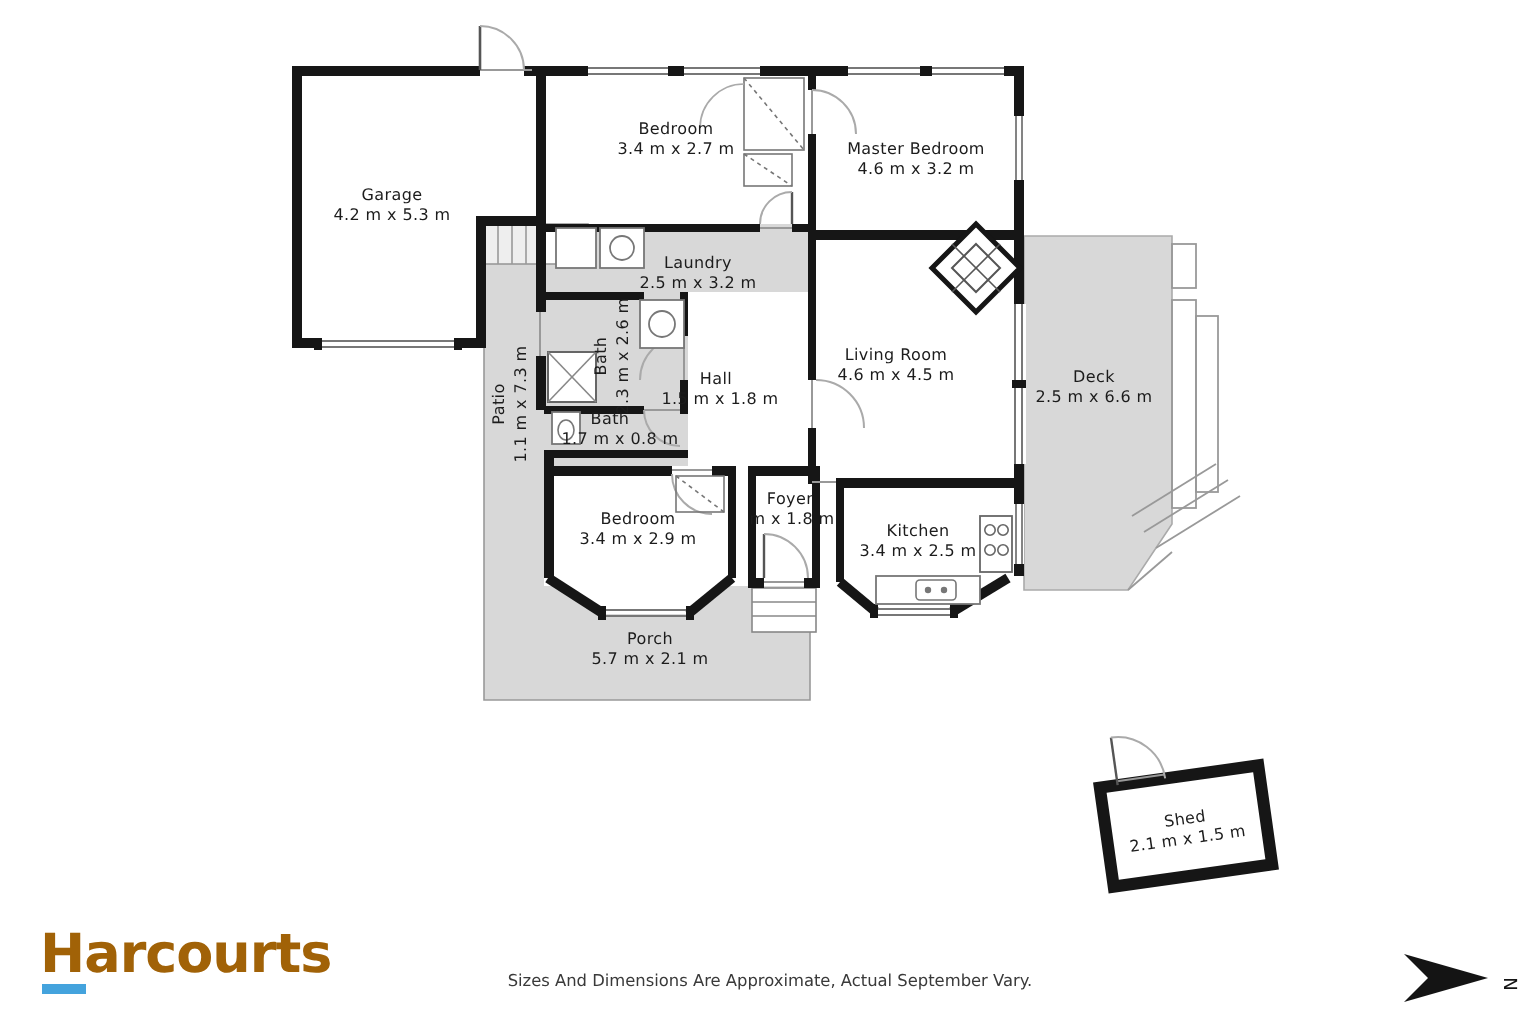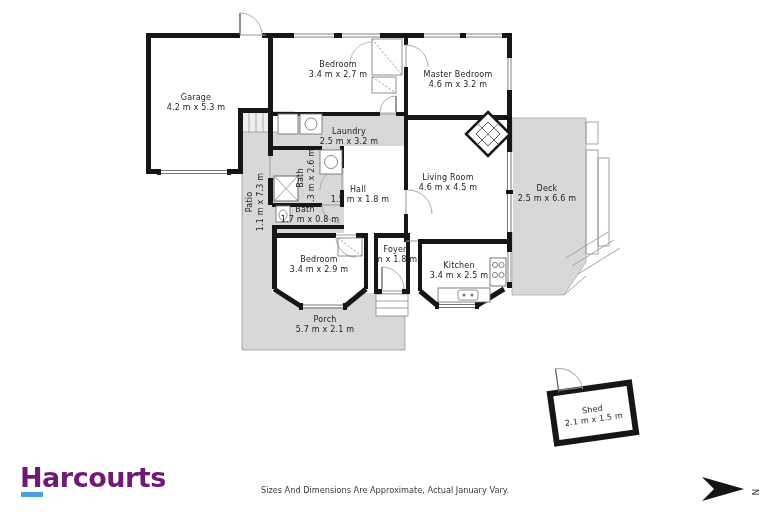--- a/index.html
+++ b/index.html
@@ -1,21 +1,21 @@
 <!DOCTYPE html>
 <html><head>
 <meta charset="utf-8">
 <style>
   html,body{margin:0;padding:0;}
   body{width:768px;height:512px;background:#ffffff;position:relative;overflow:hidden;
        font-family:"DejaVu Sans","Liberation Sans",sans-serif;}
   #plan{position:absolute;left:0;top:0;}
   .room-label{font-size:8px;fill:#1c1c1c;letter-spacing:.2px;}
   .footer-brand{position:absolute;left:20px;top:462px;font-size:27px;font-weight:700;
-       color:#701a75;letter-spacing:-0.5px;}
+       color:#a16207;letter-spacing:-0.5px;}
   .brand-underline{position:absolute;left:21px;top:492px;width:22px;height:5px;background:#44a3dd;}
   .disclaimer{position:absolute;left:235px;top:485px;width:300px;text-align:center;
        font-size:8.2px;color:#3a3a3a;}
 </style>
 </head>
 <body>
 
 <svg id="plan" width="768" height="512" viewBox="0 0 768 512">
 
   <g>
@@ -348,13 +348,13 @@
   </g>
 
   <g>
     <polygon points="702,477 744,489 702,501 714,489" fill="#141414"></polygon>
     <text x="752" y="492" font-size="9" fill="#141414" text-anchor="middle" transform="rotate(90 752 492)">N</text>
   </g>
 </svg>
 
 <div class="footer-brand">Harcourts</div>
 <div class="brand-underline"></div>
-<div class="disclaimer">Sizes And Dimensions Are Approximate, Actual January Vary.</div>
+<div class="disclaimer">Sizes And Dimensions Are Approximate, Actual September Vary.</div>
 
 </body></html>

